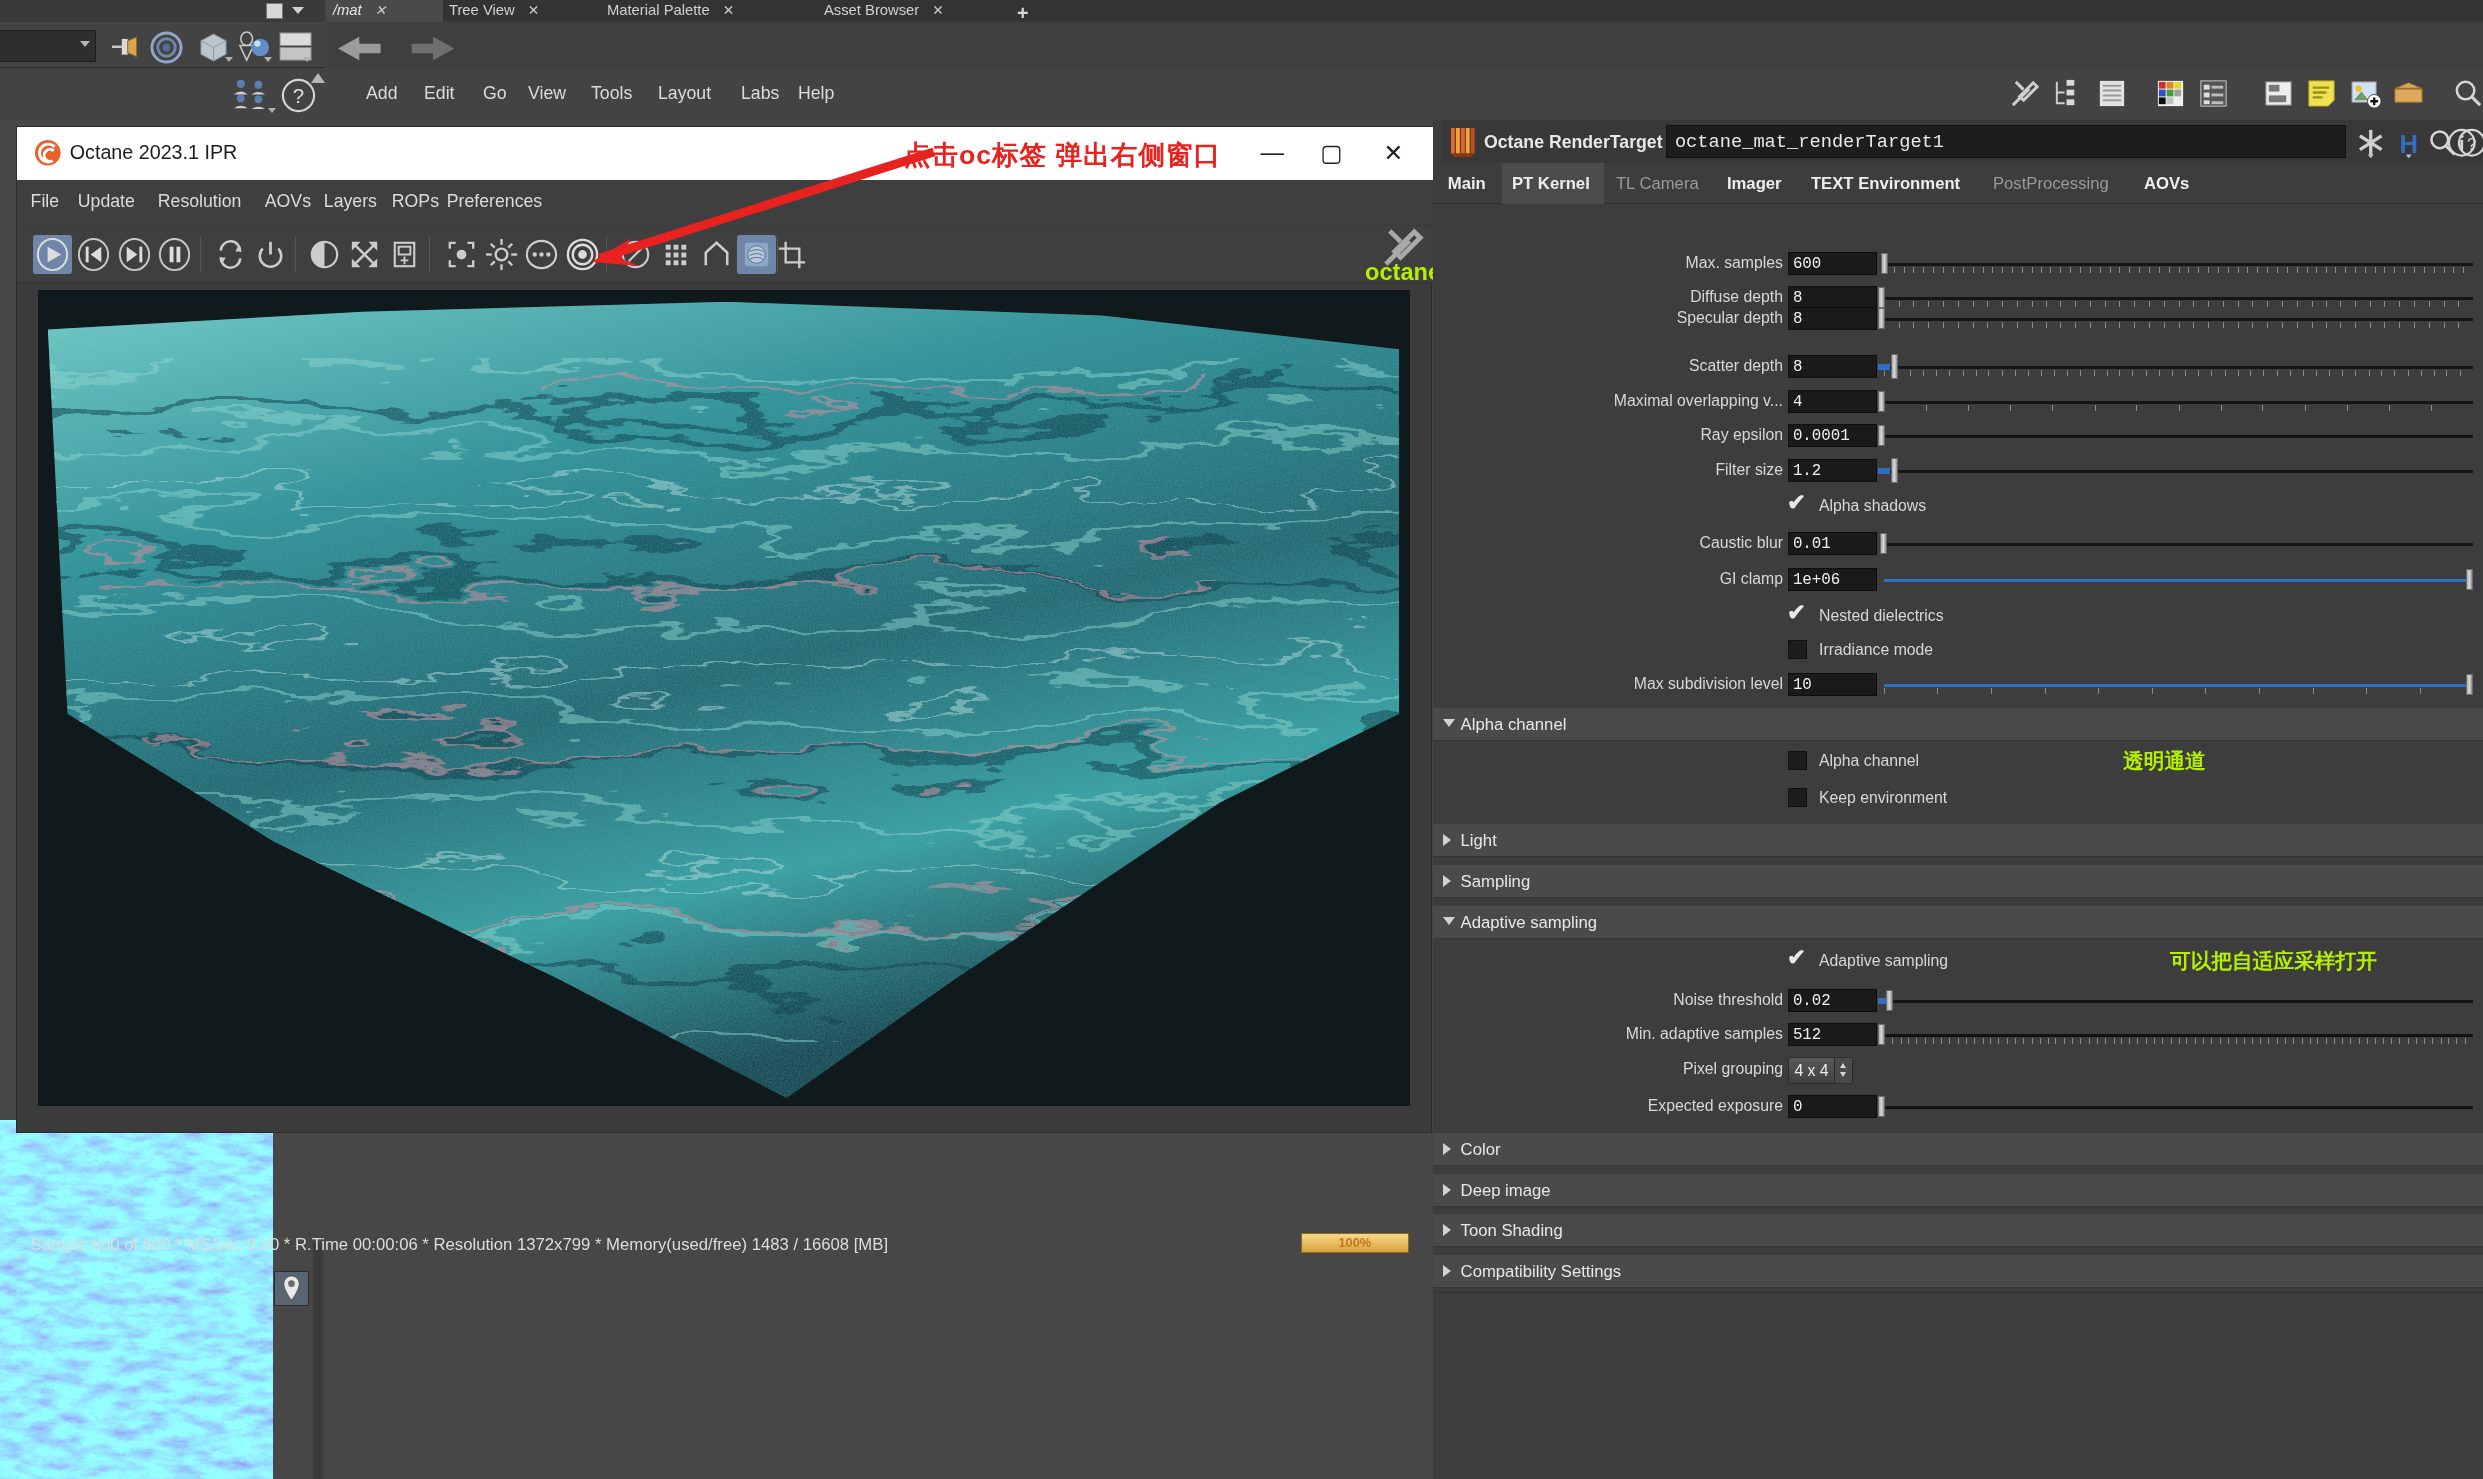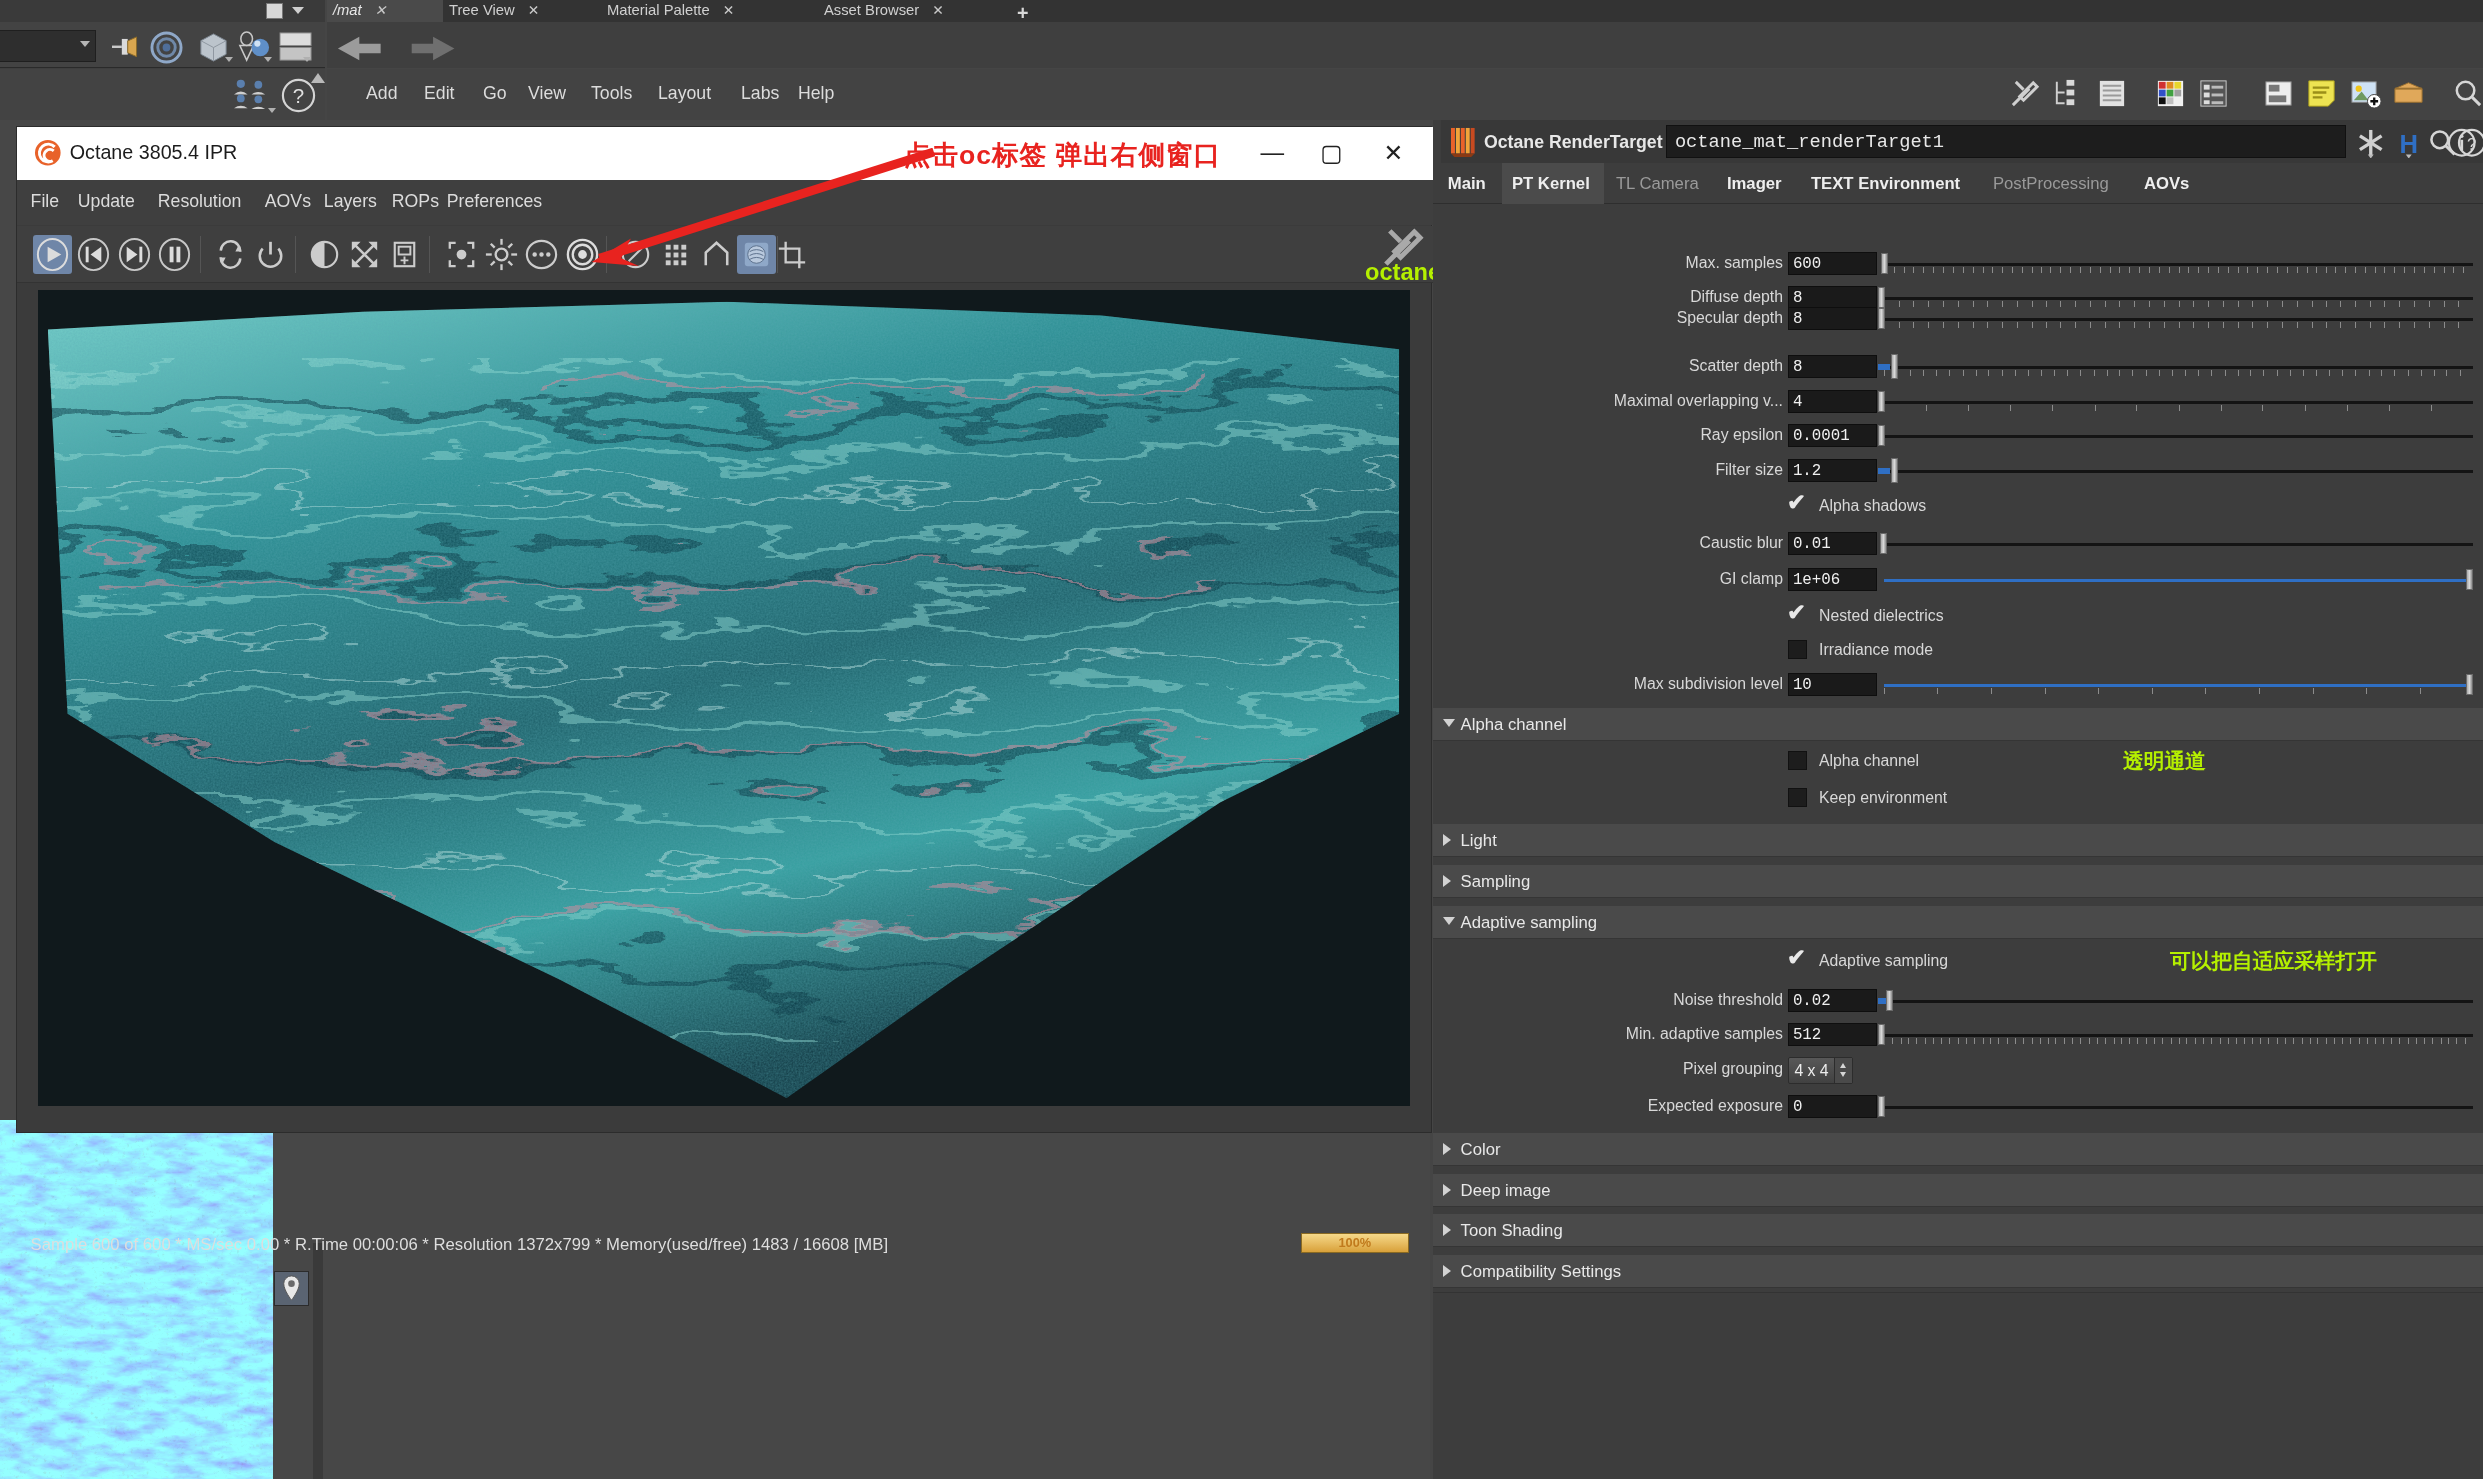--- a/index.html
+++ b/index.html
@@ -304,21 +304,21 @@
     </div>
     <div class="vp-sidestrip"></div>
   </div>
 
   <div class="ipr">
     <div class="ipr-title">
       <svg class="ipr-ico" viewBox="0 0 30 30">
         <circle cx="15" cy="15" r="13" fill="#e8622a"></circle>
         <path d="M22 9 a9 9 0 1 0 -2 14 a6 6 0 1 1 1 -10" fill="none" stroke="#fff" stroke-width="3"></path>
       </svg>
-      <div class="ttl">Octane 3805.4 IPR</div>
+      <div class="ttl">Octane 2023.1 IPR</div>
       <div class="ipr-annot">点击oc标签  弹出右侧窗口</div>
       <div class="wbtn" style="left:1236px;">—</div>
       <div class="wbtn" style="left:1295px;">▢</div>
       <div class="wbtn" style="left:1357px;">✕</div>
     </div>
 
     <div class="ipr-menu">
       <div class="ipm" style="left:13.8px;">File</div>
       <div class="ipm" style="left:61px;">Update</div>
       <div class="ipm" style="left:141px;">Resolution</div>

